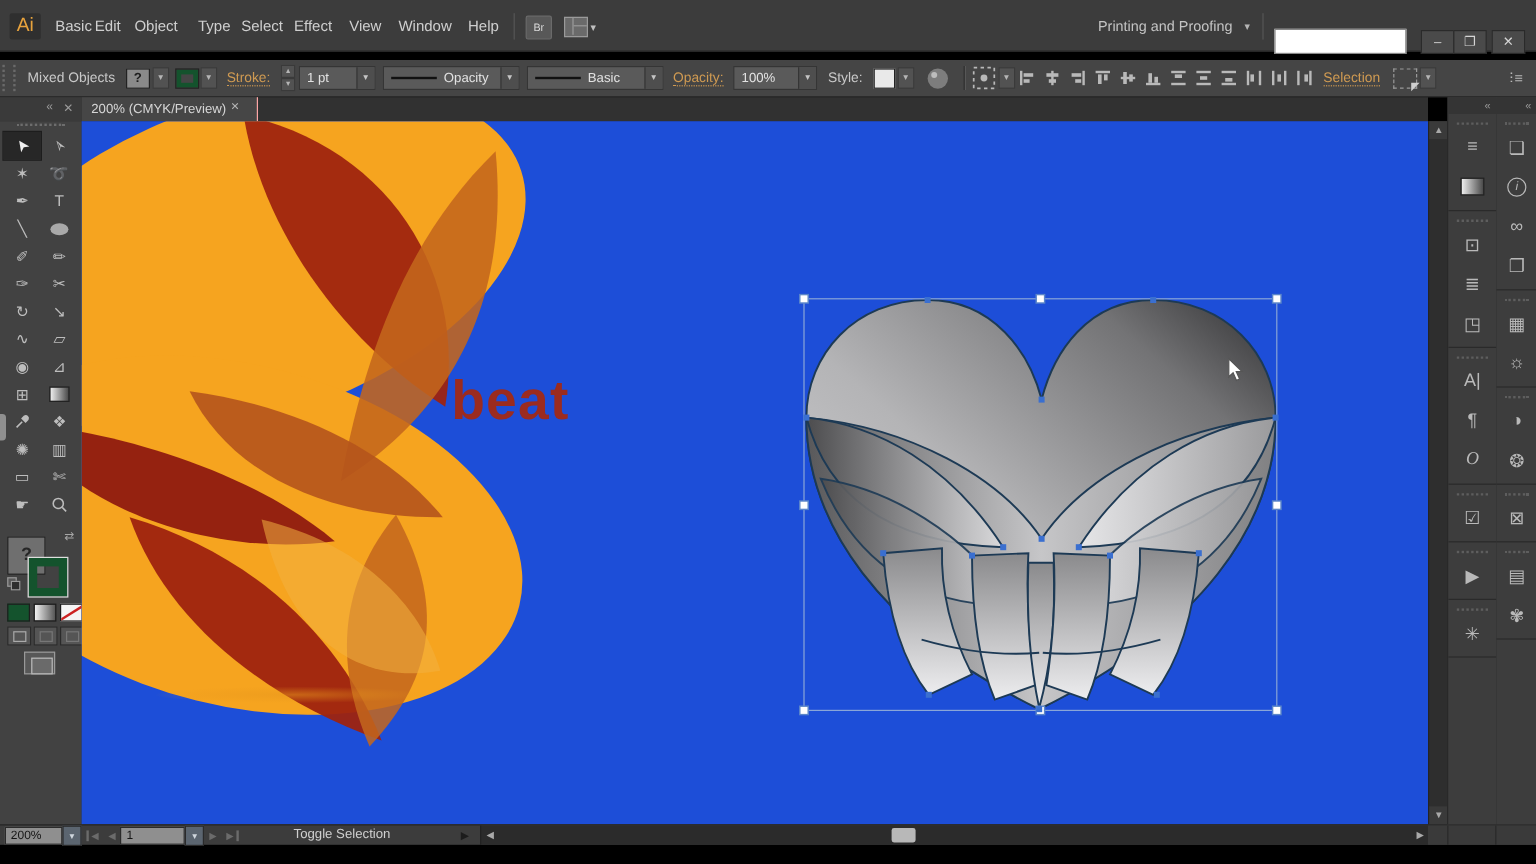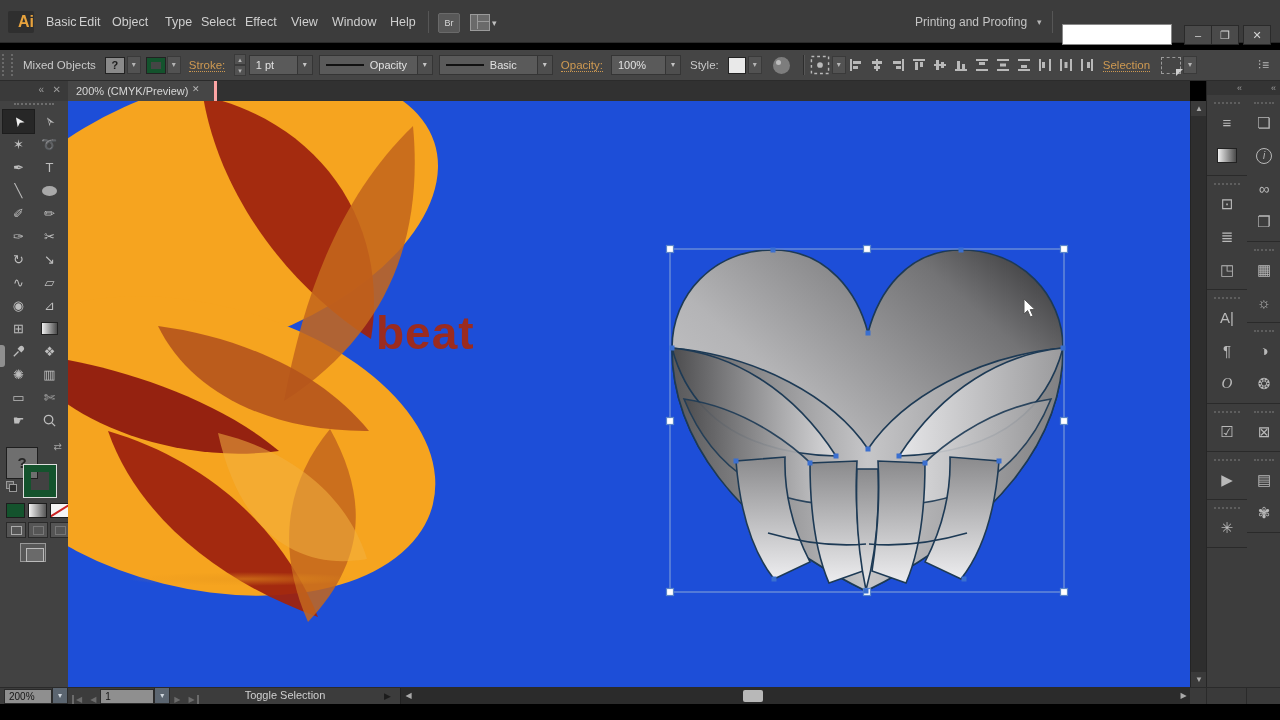--- a/index.html
+++ b/index.html
@@ -1,20 +1,20 @@
 <!DOCTYPE html>
 <html><head>
 <meta charset="utf-8">
 <style>
   html,body{margin:0;padding:0}
   body{width:1280px;height:720px;position:relative;background:#000;font-family:"Liberation Sans",sans-serif;overflow:hidden;-webkit-font-smoothing:antialiased}
   .abs{position:absolute}
   
   #appbar{left:0;top:8;width:1280px;height:42px;background:#3c3c3c;border-bottom:1px solid #2a2a2a}
-  #ai-logo{left:8px;top:11px;width:26px;height:22px;color:#e8a33d;font-weight:bold;font-size:16px;line-height:22px;text-align:right;background:#2f2f2f;border-radius:2px}
+  #ai-logo{left:8px;top:11px;width:26px;height:22px;color:#e8a33d;font-weight:normal;font-size:16px;line-height:22px;text-align:center;background:#2f2f2f;border-radius:2px}
   .menu-item{top:12px;height:20px;line-height:20px;color:#cfcfcf;font-size:12.5px;padding:0 2px;cursor:default}
   #m0{left:44px}#m1{left:77px}#m2{left:110px}#m3{left:163px}#m4{left:199px}#m5{left:243px}#m6{left:289px}#m7{left:330px}#m8{left:388px}
   #bar-sep1{left:428px;top:11px;width:1px;height:22px;background:#565656}
   #br-btn{left:438px;top:13px;width:20px;height:18px;background:#585858;border:1px solid #6a6a6a;border-radius:2px;color:#d8d8d8;font-size:9px;line-height:18px;text-align:center}
   #ws-icon{left:470px;top:14px;width:18px;height:15px;border:1px solid #9a9a9a;background:#6a6a6a}
   #ws-icon i{position:absolute;left:6px;top:0;width:1px;height:14px;background:#9a9a9a}
   #ws-icon u{position:absolute;left:7px;top:6px;right:0;height:1px;background:#9a9a9a}
   #ws-caret{left:492px;top:18px;color:#c0c0c0;font-size:9px}
   #workspace{left:915px;top:12px;height:20px;line-height:20px;color:#c4c4c4;font-size:12px}
   #workspace-caret{left:1037px;top:17px;color:#b5b5b5;font-size:9px}
@@ -47,21 +47,21 @@
   .align-ic svg{width:14px;height:14px}
   .align-ic rect{fill:#b9b9b9}
   #iso-icon{width:18px;height:15px;border:1px dashed #9a9a9a;position:relative;margin-left:6px}
   #iso-icon:after{content:"";position:absolute;right:-3px;bottom:-3px;width:0;height:0;border-left:7px solid #cfcfcf;border-bottom:7px solid transparent}
   #cb-menu{margin-left:auto;margin-right:10px;color:#b9b9b9;font-size:12px;letter-spacing:1px}
   
   #tabstrip{left:0;top:81px;width:1190px;height:20px;background:#313131;border-bottom:1px solid #222}
   #panelhead{left:0;top:81px;width:68px;height:20px;background:#3a3a3a;border-right:1px solid #262626;color:#9c9c9c}
   #panelhead .dbl{position:absolute;right:24px;top:3px;font-size:10px}
   #panelhead .x{position:absolute;right:7px;top:3px;font-size:10px}
-  #doc-tab{left:68px;top:81px;width:138px;height:20px;background:#464646;border-right:3px solid #fca5a5;color:#d6d6d6;font-size:11px;line-height:20px;padding-left:8px}
+  #doc-tab{left:68px;top:81px;width:138px;height:20px;background:#464646;border-right:1px solid #fca5a5;color:#d6d6d6;font-size:11px;line-height:20px;padding-left:8px}
   #tab-close{left:192px;top:84px;color:#b5b5b5;font-size:9px}
   
   #toolbar{left:0;top:101px;width:68px;height:586px;background:#424242;border-right:1px solid #2a2a2a}
   #tb-grip{position:absolute;left:14px;top:2px;width:40px;height:4px;border-top:2px dotted #6d6d6d}
   #tools{position:absolute;left:3px;top:9px;width:62px;display:flex;flex-wrap:wrap}
   .tool{width:31px;height:23px;display:flex;align-items:center;justify-content:center;position:relative}
   .tool .tg{color:#bdbdbd;font-size:13px;line-height:1}
   .tool.sel{background:#272727;outline:1px solid #1d1d1d}
   .tool.sel .tg{color:#f0f0f0}
   .rot-nw{display:inline-block;transform:rotate(-125deg)}
@@ -103,21 +103,21 @@
   #dcol2{left:40px;width:34px}
   .dock-head{height:14px;color:#9a9a9a;font-size:9px;text-align:right;padding-right:5px;line-height:14px;background:#343434}
   .dgroup{border-bottom:1px solid #2a2a2a;padding-bottom:3px}
   .dgrip{height:7px;border-bottom:2px dotted #5e5e5e;margin:0 7px 2px 7px}
   .dicon{height:33px;display:flex;align-items:center;justify-content:center;color:#b9b9b9;font-size:15px}
   .dicon .circle-i{width:14px;height:14px;border:1.5px solid #b9b9b9;border-radius:50%;font-size:10px;line-height:14px;text-align:center;font-style:italic}
   .dicon .ital{font-style:italic;font-family:"Liberation Serif",serif}
   .dicon .grad-sq{width:18px;height:13px}
   
   #bottombar{left:0;top:687px;width:1280px;height:16px;background:#3c3c3c;border-top:1px solid #2a2a2a}
-  #status-left{position:absolute;left:0;top:0;width:400px;height:16px;display:flex;align-items:flex-end}
+  #status-left{position:absolute;left:0;top:0;width:400px;height:16px;display:flex;align-items:center}
   .sb-combo{height:13px;background:#8f8f8f;border:1px solid #2a2a2a;color:#151515;font-size:10px;line-height:13px;padding:0 4px}
   #sb-zoom{width:38px;margin-left:4px}
   #sb-board{width:44px}
   .sb-drop{width:14px;height:15px;background:#5b6570;border:1px solid #2a2a2a;color:#cfd6dd;font-size:8px;text-align:center;line-height:15px}
   .sb-nav{color:#6b6b6b;font-size:8px;padding:0 4px}
   .sb-nav.bar{border-left:2px solid #6b6b6b;padding-left:2px;margin-left:4px}
   .sb-nav.barr{border-right:2px solid #6b6b6b;padding-right:2px}
   #sb-msg{position:absolute;left:205px;width:160px;text-align:center;color:#cfcfcf;font-size:11px;top:1px}
   #sb-flyout{position:absolute;left:384px;top:3px;color:#1c1c1c;font-size:9px}
   #hscroll{position:absolute;left:400px;top:0;width:790px;height:16px;background:#2b2b2b;border-left:1px solid #222}

